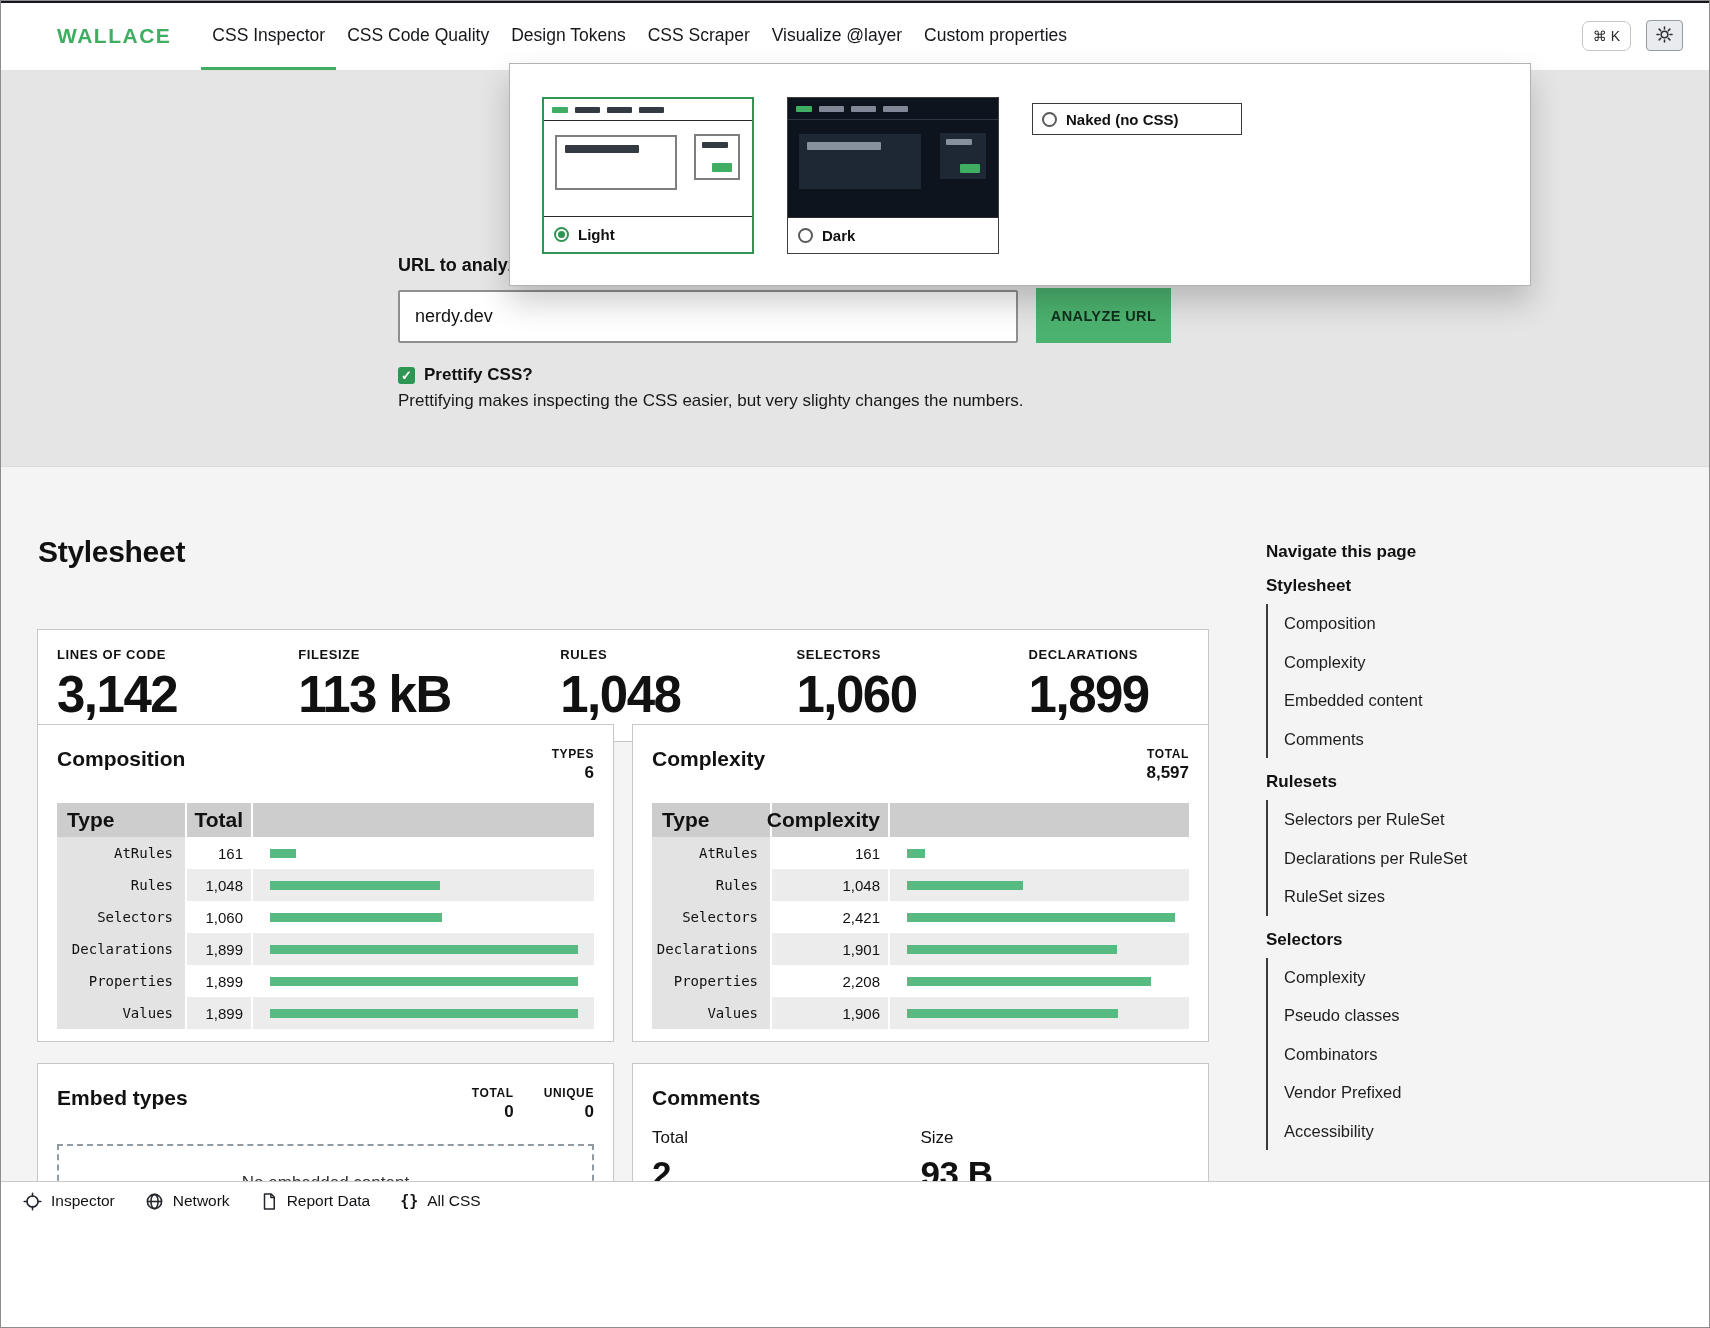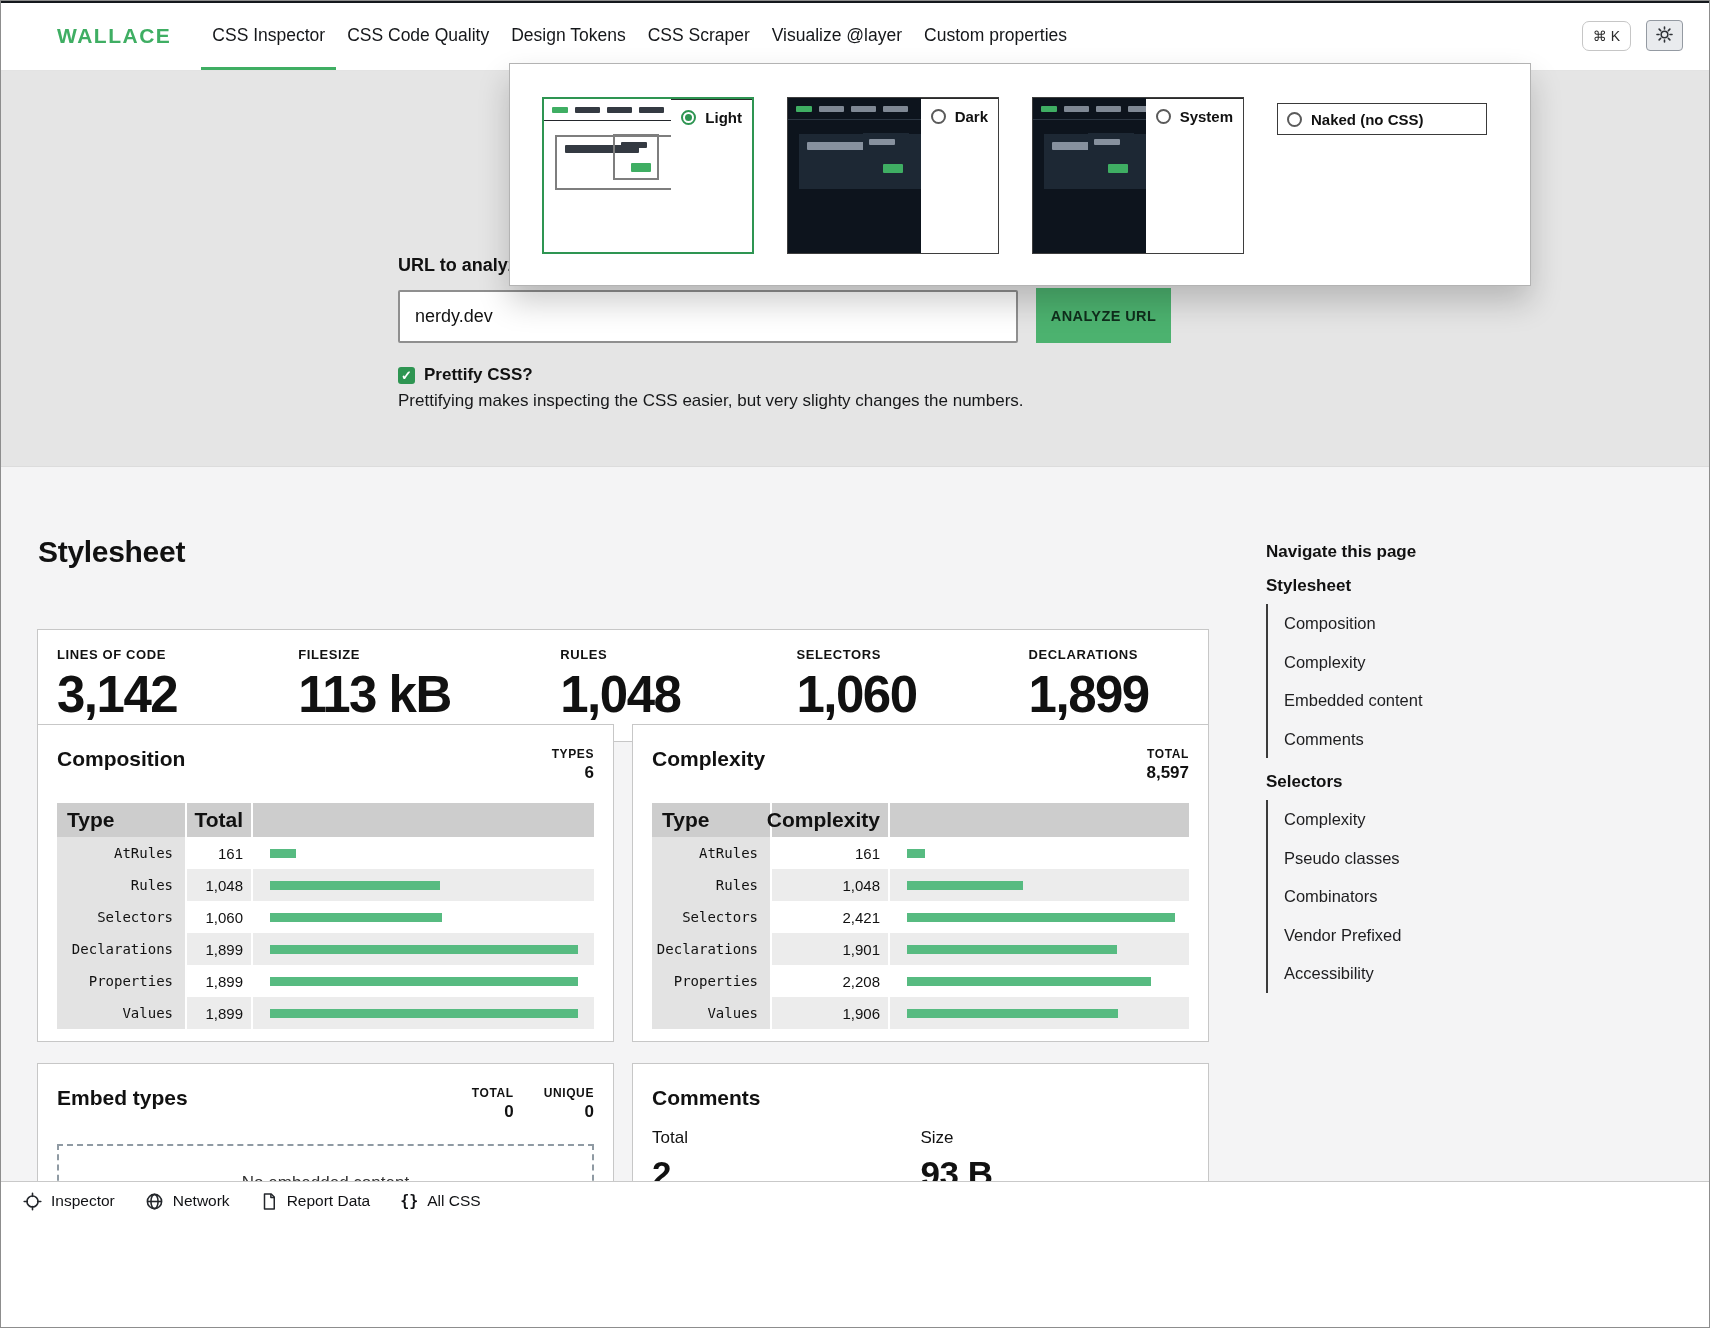--- a/index.html
+++ b/index.html
@@ -25,21 +25,21 @@
     color:#2c2c2c; background:#fff; cursor:pointer; }
   .theme-btn { align-self:center; margin-left:15px; margin-right:26px; width:37px; height:31px;
     display:flex; align-items:center; justify-content:center; background:#e9ebee;
     border:1px solid #949aa2; border-radius:4px; cursor:pointer; }
 
   
   .theme-dropdown { position:absolute; left:508px; top:62px; width:1022px; height:223px; background:#fff;
     border:1px solid #b3b3b3; box-shadow:0 16px 30px rgba(0,0,0,0.2); z-index:30;
     display:flex; padding:33px 0 0 32px; box-sizing:border-box; gap:33px; }
   .theme-card { width:212px; height:157px; background:#fff; border:1px solid #3e3e3e; box-sizing:border-box;
-    display:flex; cursor:pointer; flex:none; }
+    display:flex; flex-direction:column; cursor:pointer; flex:none; }
   .theme-card.selected { border:2px solid var(--accent-dark); }
   .preview { flex:1; position:relative; overflow:hidden; background:#fff; }
   .preview--dark { background:#0d141d; }
   .preview-top { display:flex; align-items:center; gap:7px; height:21px; padding:0 8px;
     border-bottom:1px solid #23262b; }
   .preview--dark .preview-top { border-bottom-color:#2c3642; }
   .pbar { height:6px; border-radius:1px; flex:none; display:block; }
   .pbar--green { width:16px; background:var(--accent); }
   .pbar--nav { width:25px; }
   .preview--light .pbar--nav { background:#343a42; }
@@ -213,43 +213,20 @@
             <span class="pbtn"></span>
           </div>
         </div>
       </div>
       <div class="theme-label-row">
         <span class="radio"></span>
         <span>Dark</span>
       </div>
     </div>
 
-    <div class="theme-card">
-      <div class="preview preview--dark">
-        <div class="preview-top">
-          <span class="pbar pbar--green"></span>
-          <span class="pbar pbar--nav"></span>
-          <span class="pbar pbar--nav"></span>
-          <span class="pbar pbar--nav"></span>
-        </div>
-        <div class="preview-body">
-          <div class="pmain">
-            <span class="pbar pbar--content"></span>
-          </div>
-          <div class="pside">
-            <span class="pbar pbar--content"></span>
-            <span class="pbtn"></span>
-          </div>
-        </div>
-      </div>
-      <div class="theme-label-row">
-        <span class="radio"></span>
-        <span>System</span>
-      </div>
-    </div>
 
     <div class="naked-option">
       <span class="radio"></span>
       <span>Naked (no CSS)</span>
     </div>
   </div>
 
   <div class="url-label">URL to analyze</div>
   <input class="url-input" type="text" value="nerdy.dev" style="">
   <button class="analyze-btn">ANALYZE URL</button>
@@ -448,20 +425,28 @@
           <div class="pn-section">
        <div class="pn-heading">Stylesheet</div>
        <div class="pn-items">
               <a class="pn-item">Composition</a>
               <a class="pn-item">Complexity</a>
               <a class="pn-item">Embedded content</a>
               <a class="pn-item">Comments</a>
             </div>
      </div>
           <div class="pn-section">
+       <div class="pn-heading">Rulesets</div>
+       <div class="pn-items">
+              <a class="pn-item">Selectors per RuleSet</a>
+              <a class="pn-item">Declarations per RuleSet</a>
+              <a class="pn-item">RuleSet sizes</a>
+            </div>
+     </div>
+          <div class="pn-section">
        <div class="pn-heading">Selectors</div>
        <div class="pn-items">
               <a class="pn-item">Complexity</a>
               <a class="pn-item">Pseudo classes</a>
               <a class="pn-item">Combinators</a>
               <a class="pn-item">Vendor Prefixed</a>
               <a class="pn-item">Accessibility</a>
             </div>
      </div>
         </div>

